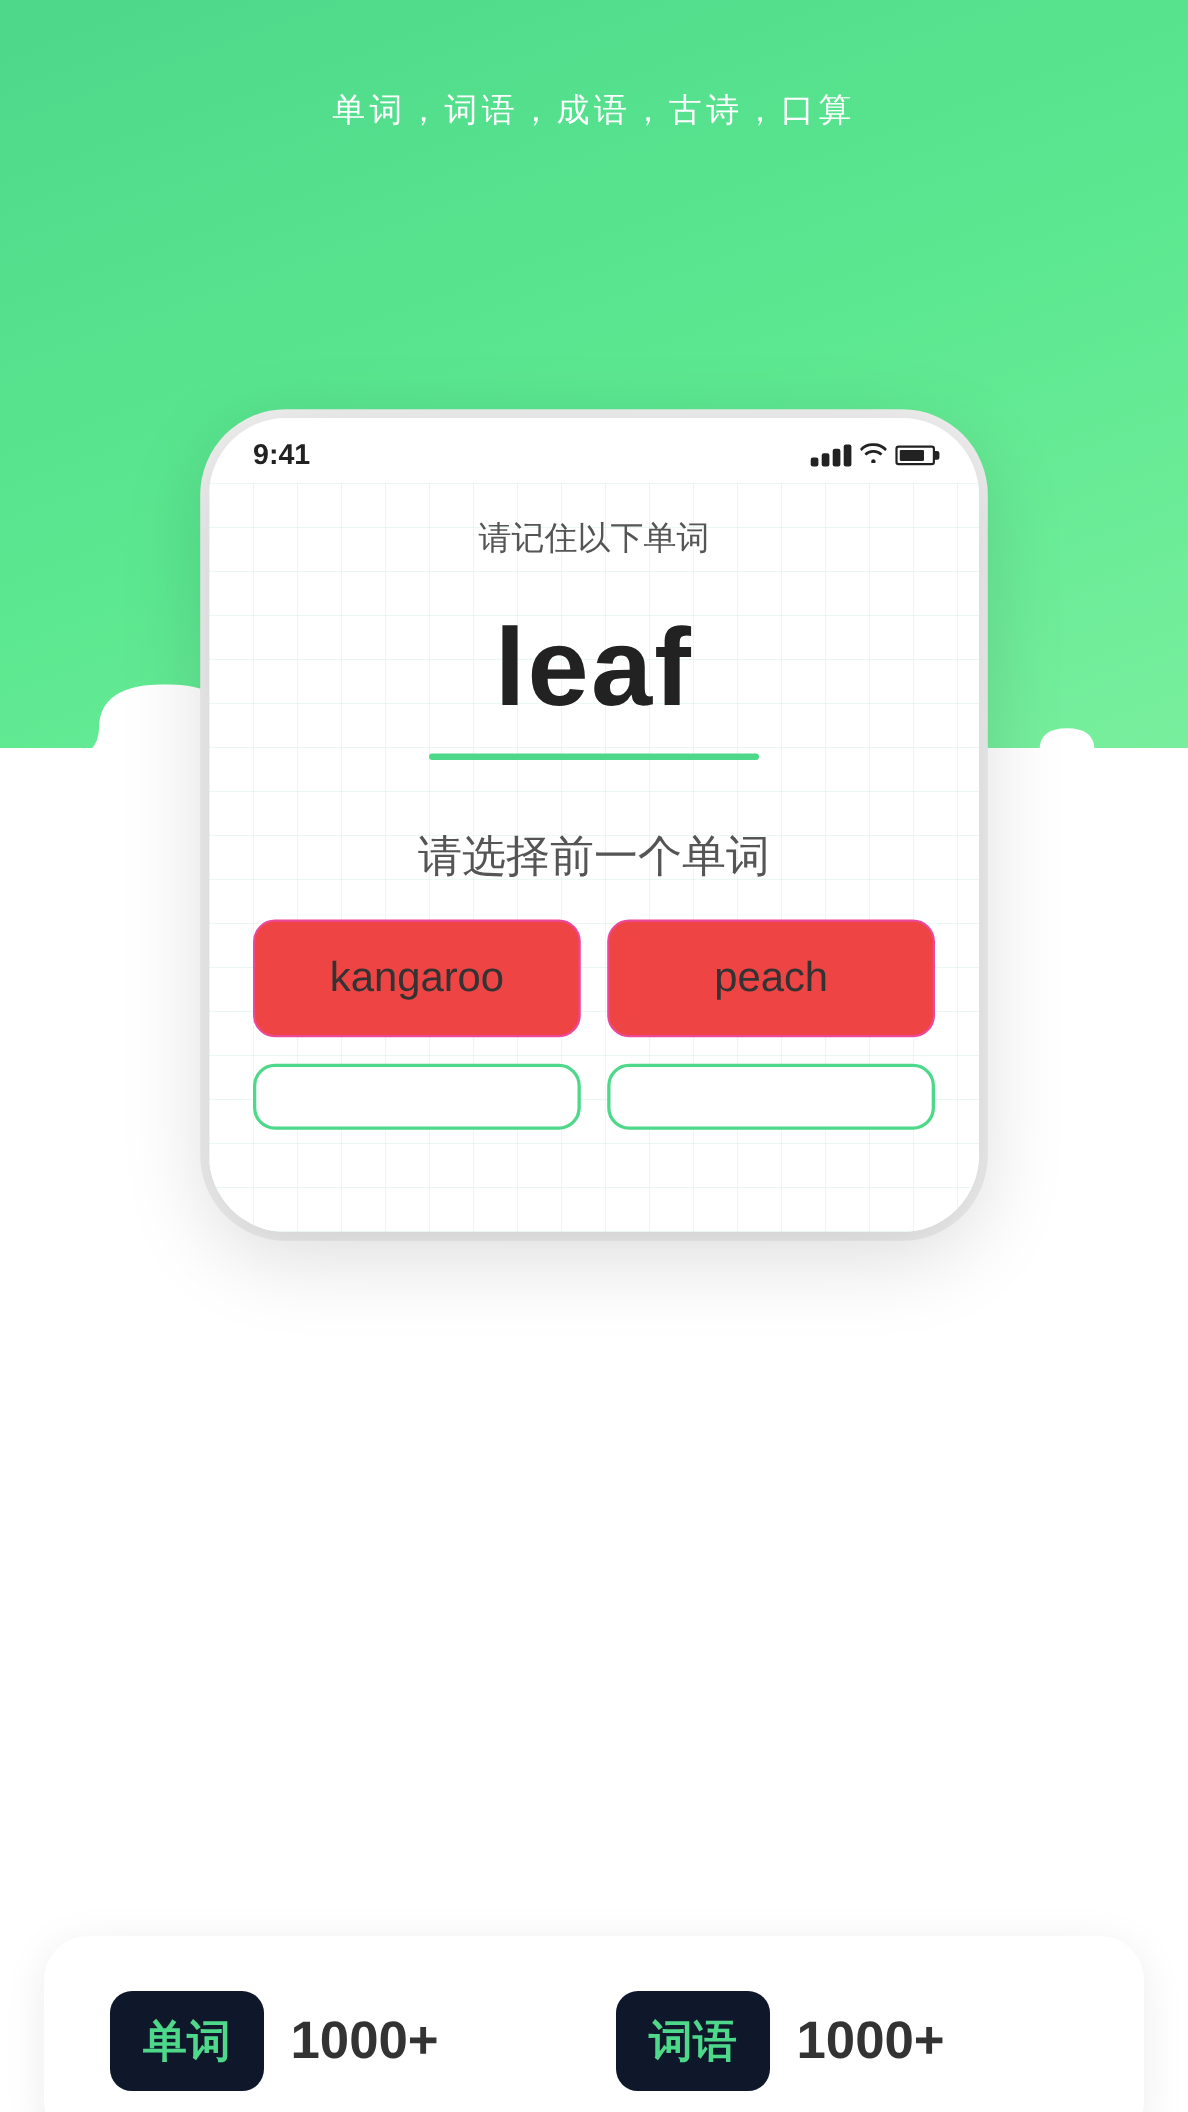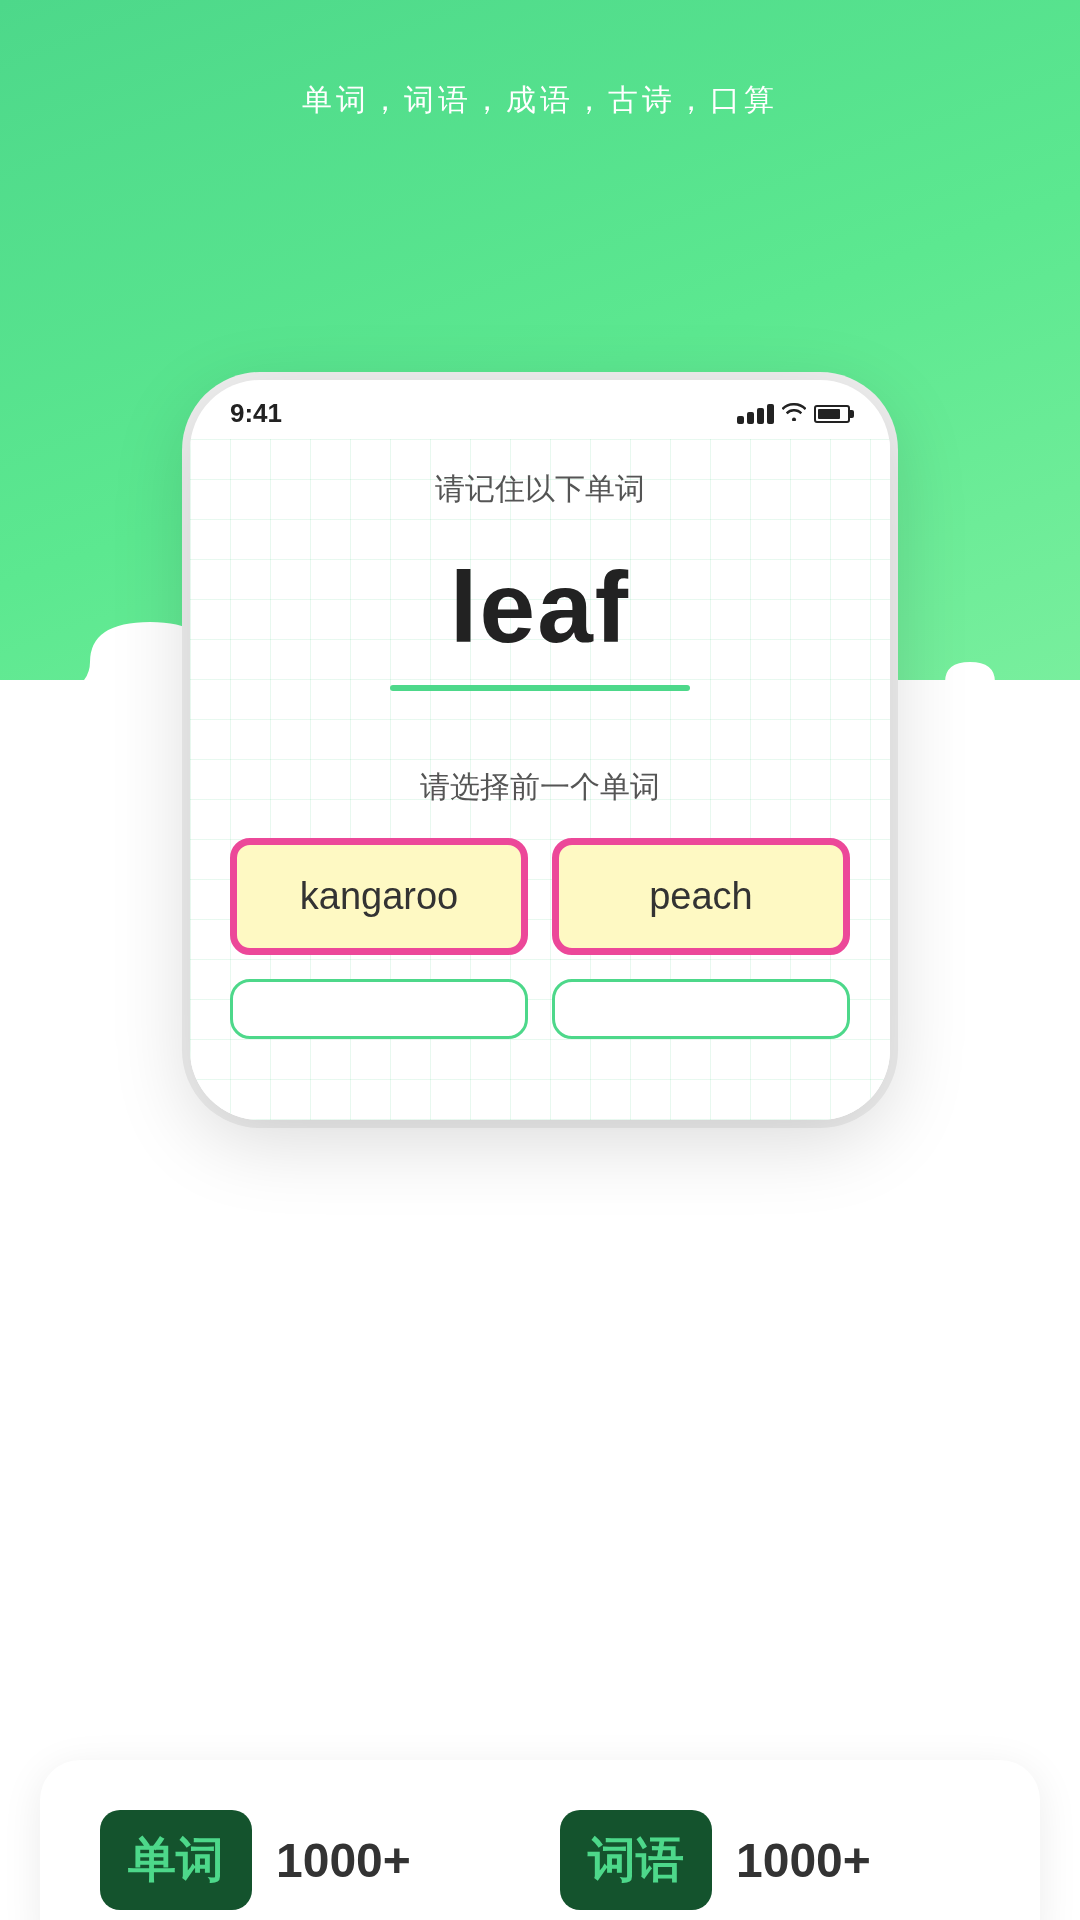--- a/index.html
+++ b/index.html
@@ -177,37 +177,36 @@
 
     .word-underline {
       width: 300px;
       height: 6px;
       background: #4dd88a;
       border-radius: 3px;
       margin-bottom: 60px;
     }
 
     .choose-text {
-      font-size: 30px;
+      font-size: 40px;
       color: #555;
       margin-bottom: 30px;
-      margin-top: 16px;
     }
 
     .answer-buttons {
       display: grid;
       grid-template-columns: 1fr 1fr;
       gap: 24px;
       width: 100%;
     }
 
     .answer-btn {
-      border: 7px solid #ec4899;
+      border: 2px solid #ec4899;
       border-radius: 20px;
-      background: #fef9c3;
+      background: #ef4444;
       padding: 30px 20px;
       font-size: 38px;
       color: #333;
       text-align: center;
       cursor: pointer;
     }
 
     .answer-btn-partial {
       border: 3px solid #4dd88a;
       border-radius: 20px;
@@ -251,24 +250,24 @@
       z-index: 6;
     }
 
     .stat-row {
       display: flex;
       align-items: center;
       gap: 24px;
     }
 
     .stat-tag {
-      background: #14532d;
+      background: #0f172a;
       border-radius: 20px;
       padding: 18px 28px;
-      font-size: 48px;
+      font-size: 40px;
       font-weight: 600;
       color: #4dd88a;
       min-width: 140px;
       text-align: center;
     }
 
     .stat-count {
       font-size: 48px;
       font-weight: 700;
       color: #333;

